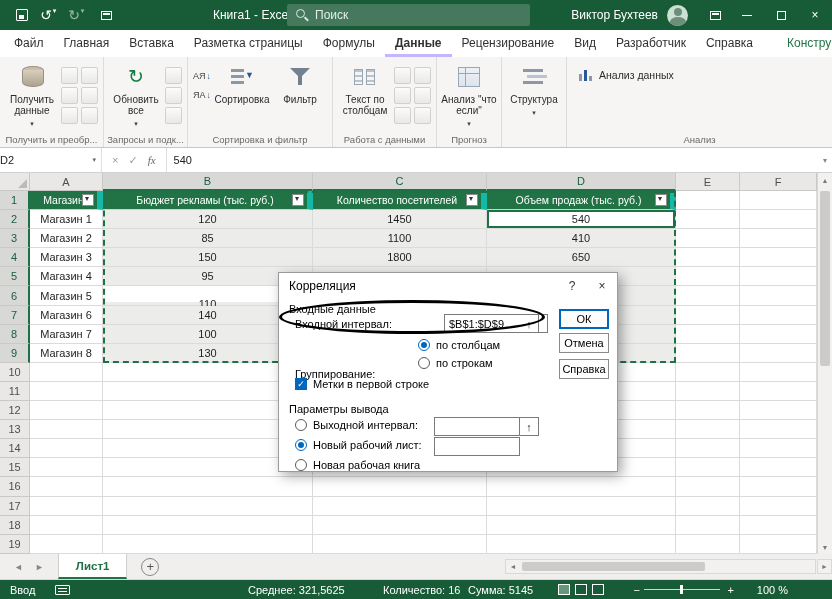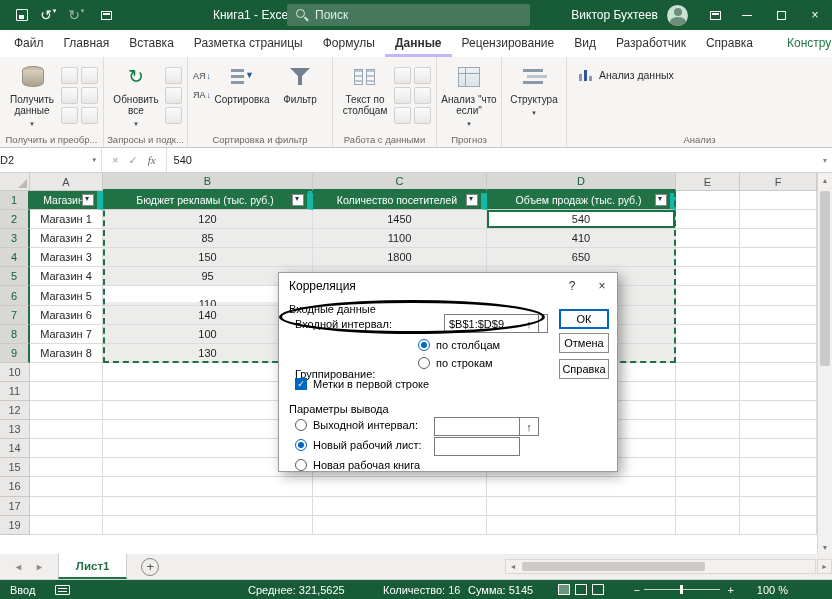--- a/index.html
+++ b/index.html
@@ -507,20 +507,29 @@
         <div class="grow">
           <div class="grh" style="width: 30px;">17</div>
           <div class="gc" style="width: 73px;"></div>
           <div class="gc" style="width: 210px;"></div>
           <div class="gc" style="width: 174px;"></div>
           <div class="gc" style="width: 189px;"></div>
           <div class="gc" style="width: 64px;"></div>
           <div class="gc" style="width: 77px;"></div>
         </div>
         <div class="grow">
+          <div class="grh" style="width: 30px;">18</div>
+          <div class="gc" style="width: 73px;"></div>
+          <div class="gc" style="width: 210px;"></div>
+          <div class="gc" style="width: 174px;"></div>
+          <div class="gc" style="width: 189px;"></div>
+          <div class="gc" style="width: 64px;"></div>
+          <div class="gc" style="width: 77px;"></div>
+        </div>
+        <div class="grow">
           <div class="grh" style="width: 30px;">19</div>
           <div class="gc" style="width: 73px;"></div>
           <div class="gc" style="width: 210px;"></div>
           <div class="gc" style="width: 174px;"></div>
           <div class="gc" style="width: 189px;"></div>
           <div class="gc" style="width: 64px;"></div>
           <div class="gc" style="width: 77px;"></div>
         </div>
         <div class="ants" style="left: 103px; top: 18px; width: 573px; height: 171.9px;"></div>
       </div>

